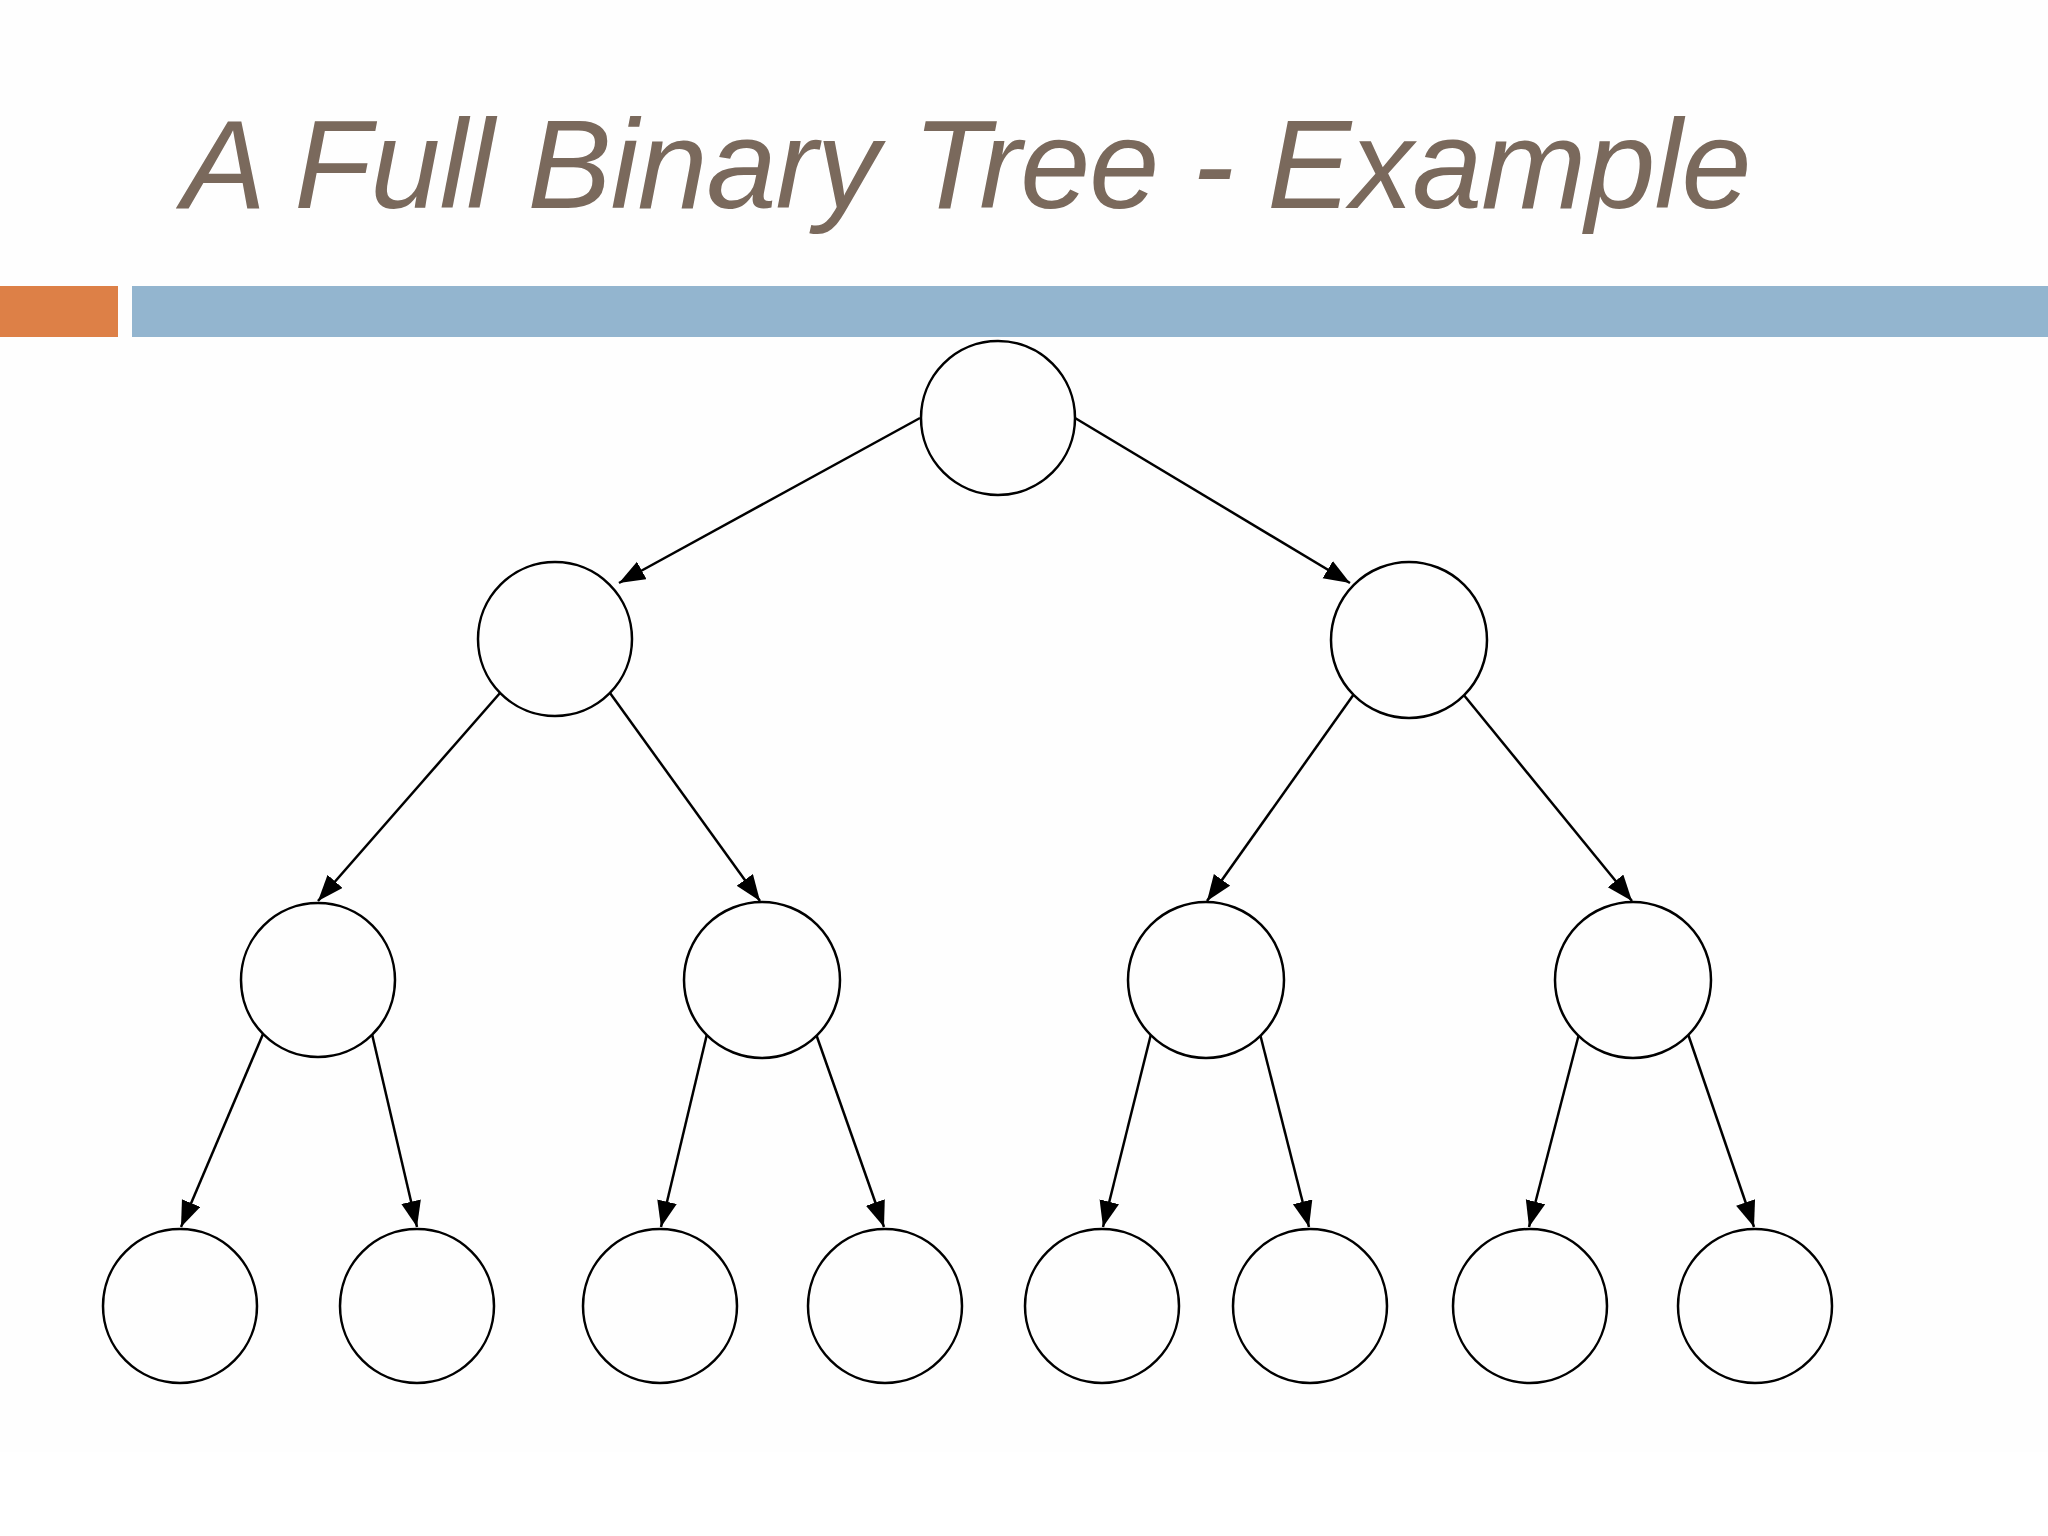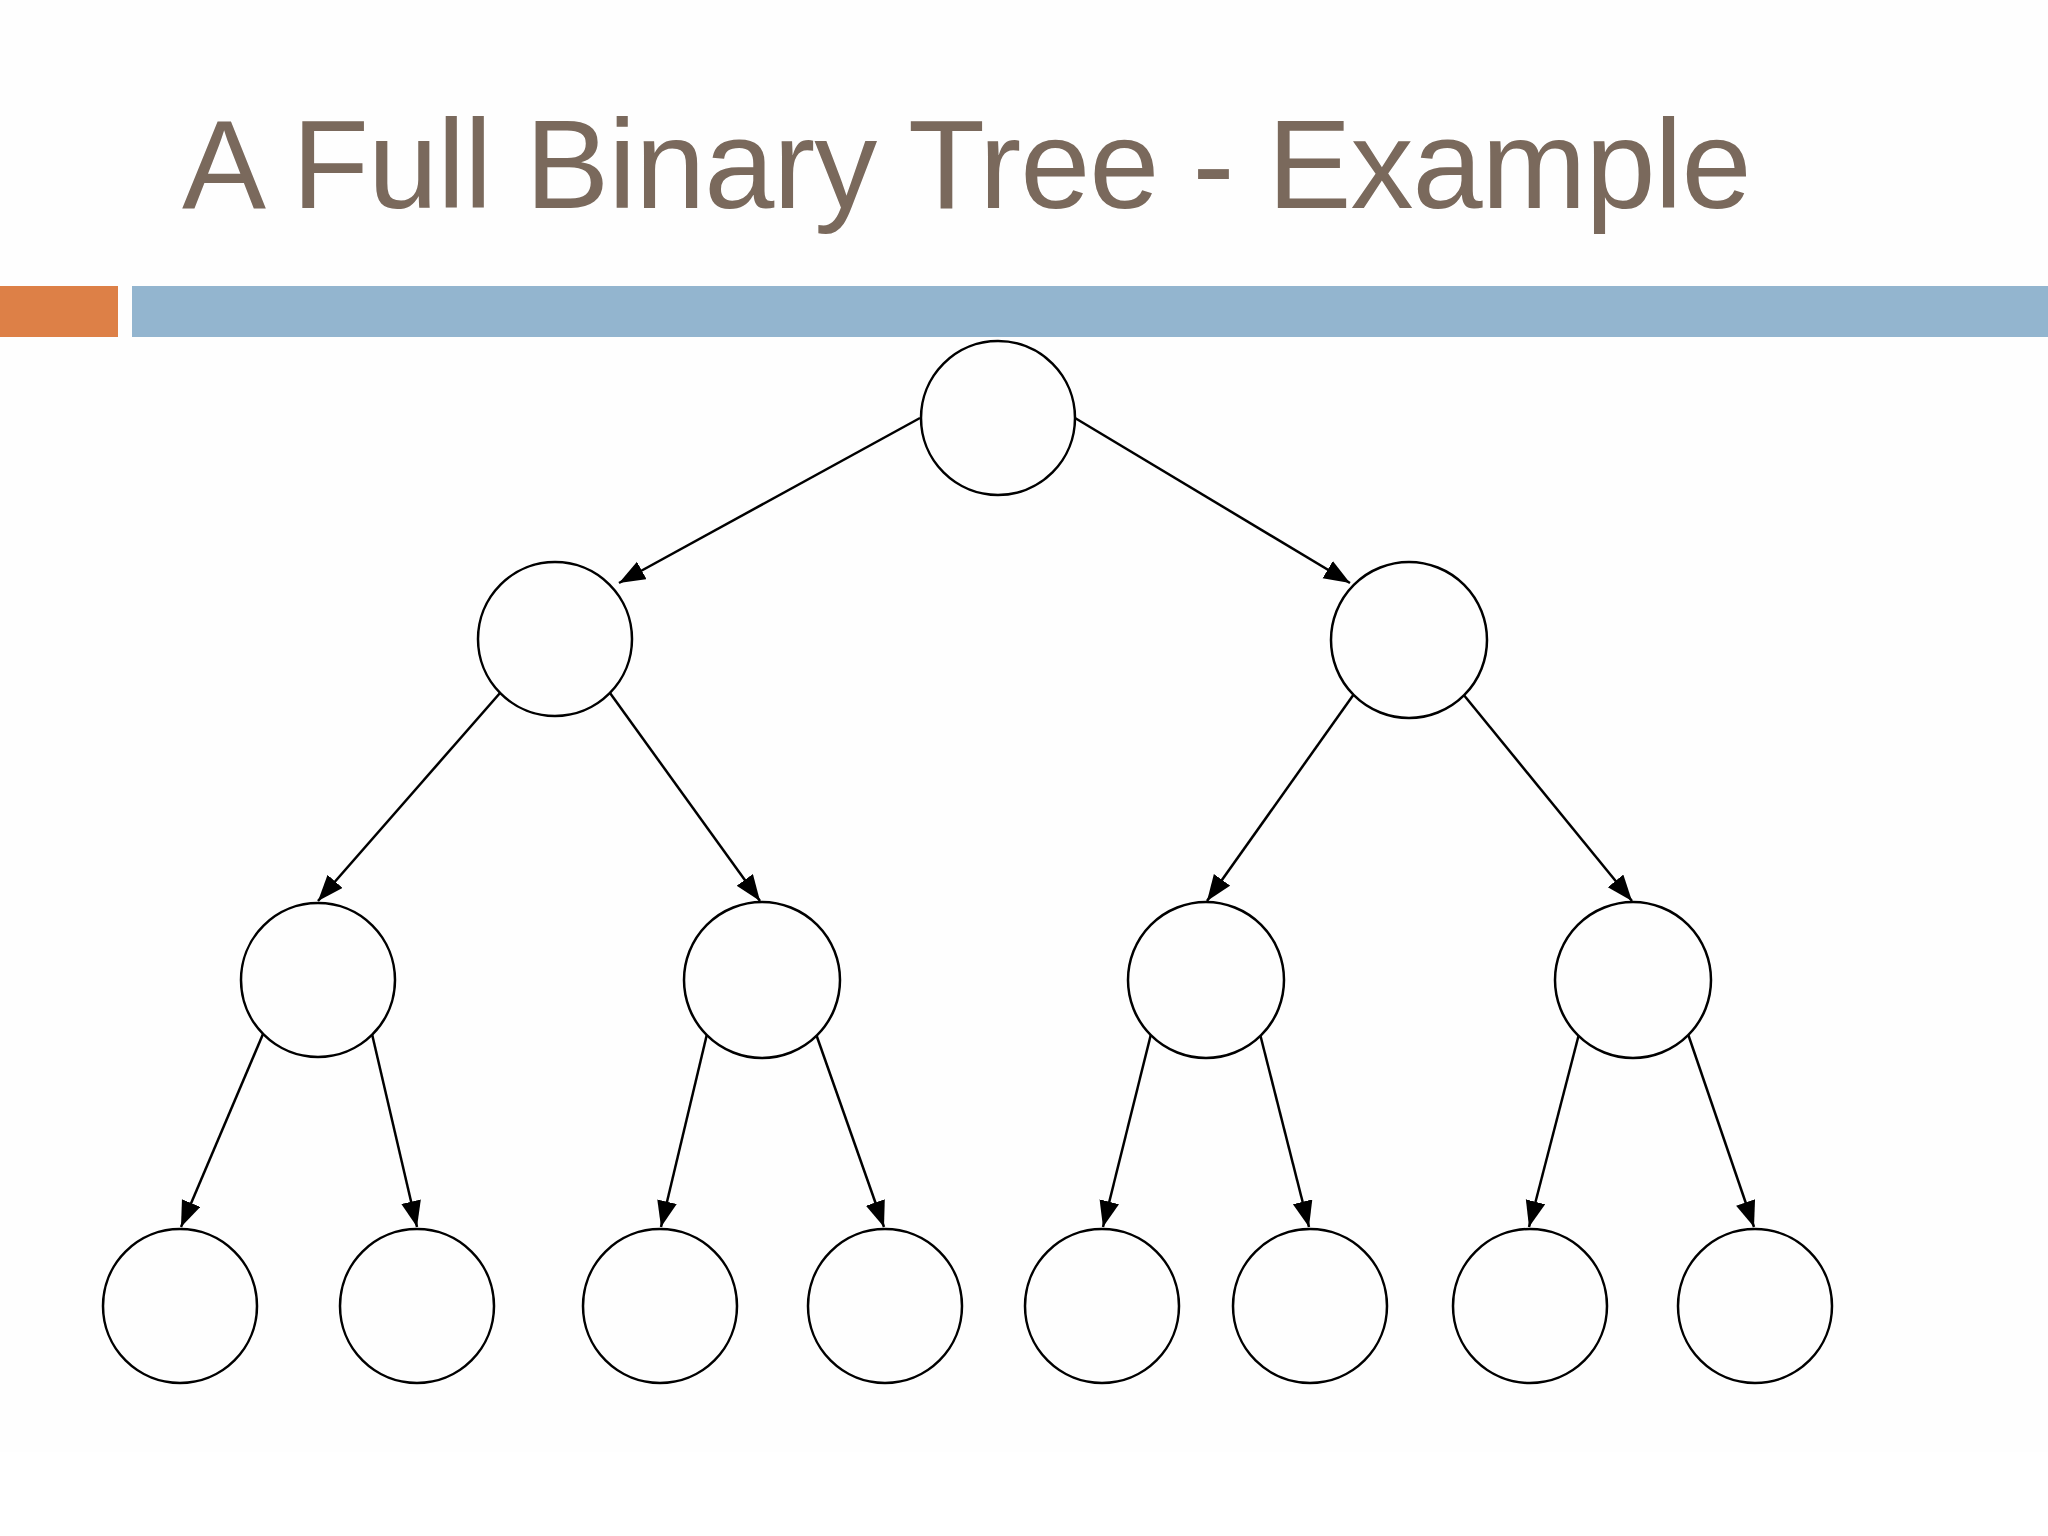--- a/index.html
+++ b/index.html
@@ -31,21 +31,21 @@
   }
   #tree-svg {
     position: absolute;
     left: 0;
     top: 0;
   }
 </style>
 </head>
 <body>
 
-<div class="slide" style="width: 2048px; height: 1452px; background: rgb(254, 254, 254);">
+<div class="slide" style="width: 2048px; height: 1452px; background: rgb(254, 254, 254); font-style: italic;">
   <h1 class="title" style="color: rgb(122, 105, 92);">A Full Binary Tree - Example</h1>
   <div class="decor-block" id="orange-block" style="left: 0px; top: 286px; width: 118px; height: 51px; background: rgb(221, 128, 71);"></div>
   <div class="decor-block" id="blue-bar" style="left: 132px; top: 286px; width: 1916px; height: 51px; background: rgb(147, 181, 207);"></div>
   <svg id="tree-svg" width="2048" height="1536" viewBox="0 0 2048 1536">
       <defs>
         <marker id="arrowhead" markerUnits="userSpaceOnUse" markerWidth="30" markerHeight="24" refX="26" refY="10" orient="auto">
           <path d="M0,0 L26,10 L0,20 z" fill="#000000"></path>
         </marker>
       </defs>
       <line x1="920" y1="418" x2="619" y2="583" stroke="#000000" stroke-width="2.5" marker-end="url(#arrowhead)"></line>

